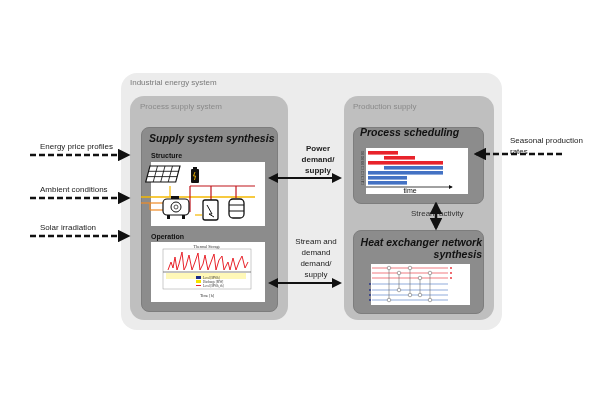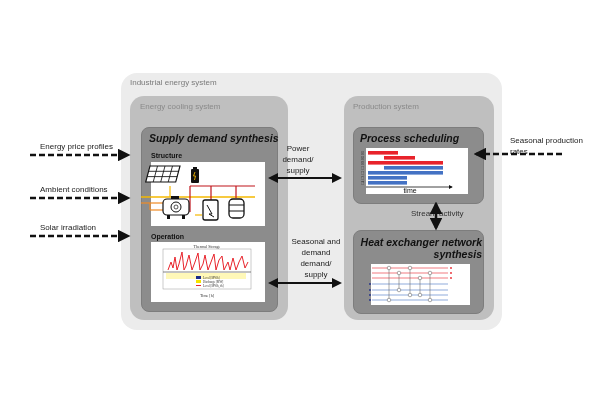--- a/index.html
+++ b/index.html
@@ -20,52 +20,52 @@
   .mid-label { font-size:8px; color:#222; text-align:center; line-height:11px; }
   svg { position:absolute; left:0; top:0; overflow:visible; }
 </style>
 </head>
 <body>
 
 <div class="abs outer"></div>
 <div class="abs outer-title">Industrial energy system</div>
 
 <div class="abs group g-energy"></div>
-<div class="abs group-title" style="left:130px;top:102px;">Energy cooling system</div>
+<div class="abs group-title" style="left:130px;top:102px;">Process supply system</div>
 
 <div class="abs group g-prod"></div>
-<div class="abs group-title" style="left:343px;top:102px;">Production system</div>
+<div class="abs group-title" style="left:343px;top:102px;">Production supply</div>
 
 <div class="abs module" style="left:131px;top:127px;width:135px;height:183px;"></div>
-<div class="abs module-title" style="left:139px;top:132px;">Supply demand synthesis</div>
+<div class="abs module-title" style="left:139px;top:132px;">Supply system synthesis</div>
 <div class="abs sub-label" style="left:141px;top:152px;">Structure</div>
 <div class="abs panel" style="left:141px;top:162px;width:114px;height:64px;"></div>
 <div class="abs sub-label" style="left:141px;top:233px;">Operation</div>
 <div class="abs panel" style="left:141px;top:242px;width:114px;height:60px;"></div>
 
 <div class="abs module" style="left:343px;top:127px;width:129px;height:75px;"></div>
-<div class="abs module-title" style="left:350px;top:132px;">Process scheduling</div>
+<div class="abs module-title" style="left:350px;top:126px;">Process scheduling</div>
 <div class="abs panel" style="left:356px;top:148px;width:102px;height:46px;"></div>
 
 <div class="abs module" style="left:343px;top:230px;width:129px;height:82px;"></div>
 <div class="abs module-title" style="left:350px;top:236px;width:122px;text-align:right;">Heat exchanger network synthesis</div>
 <div class="abs panel" style="left:361px;top:264px;width:99px;height:41px;"></div>
 
 <div class="abs ext-label" style="left:30px;top:142px;">Energy price profiles</div>
 <div class="abs ext-label" style="left:30px;top:185px;">Ambient conditions</div>
 <div class="abs ext-label" style="left:30px;top:223px;">Solar irradiation</div>
 <div class="abs ext-label" style="left:500px;top:135px;width:90px;line-height:11px;">Seasonal production rates</div>
 
-<div class="abs mid-label" style="left:270px;top:143px;width:36px;">
+<div class="abs mid-label" style="left:290px;top:143px;width:36px;font-weight:bold;">
   <div>Power</div>
   <div>demand/</div>
   <div>supply</div>
 </div>
 <div class="abs mid-label" style="left:274px;top:236px;width:64px;">
-  <div>Seasonal and</div>
+  <div>Stream and</div>
   <div>demand</div>
   <div>demand/</div>
   <div>supply</div>
 </div>
 <div class="abs ext-label" style="left:373px;top:209px;color:#333;padding-left:28px;">Stream activity</div>
 
 <svg width="600" height="400">
   <defs>
     <marker id="ah" viewBox="0 0 10 10" refX="8" refY="5" markerWidth="5" markerHeight="5" orient="auto-start-reverse">
       <path d="M0,0 L10,5 L0,10 z" fill="#111"></path>

